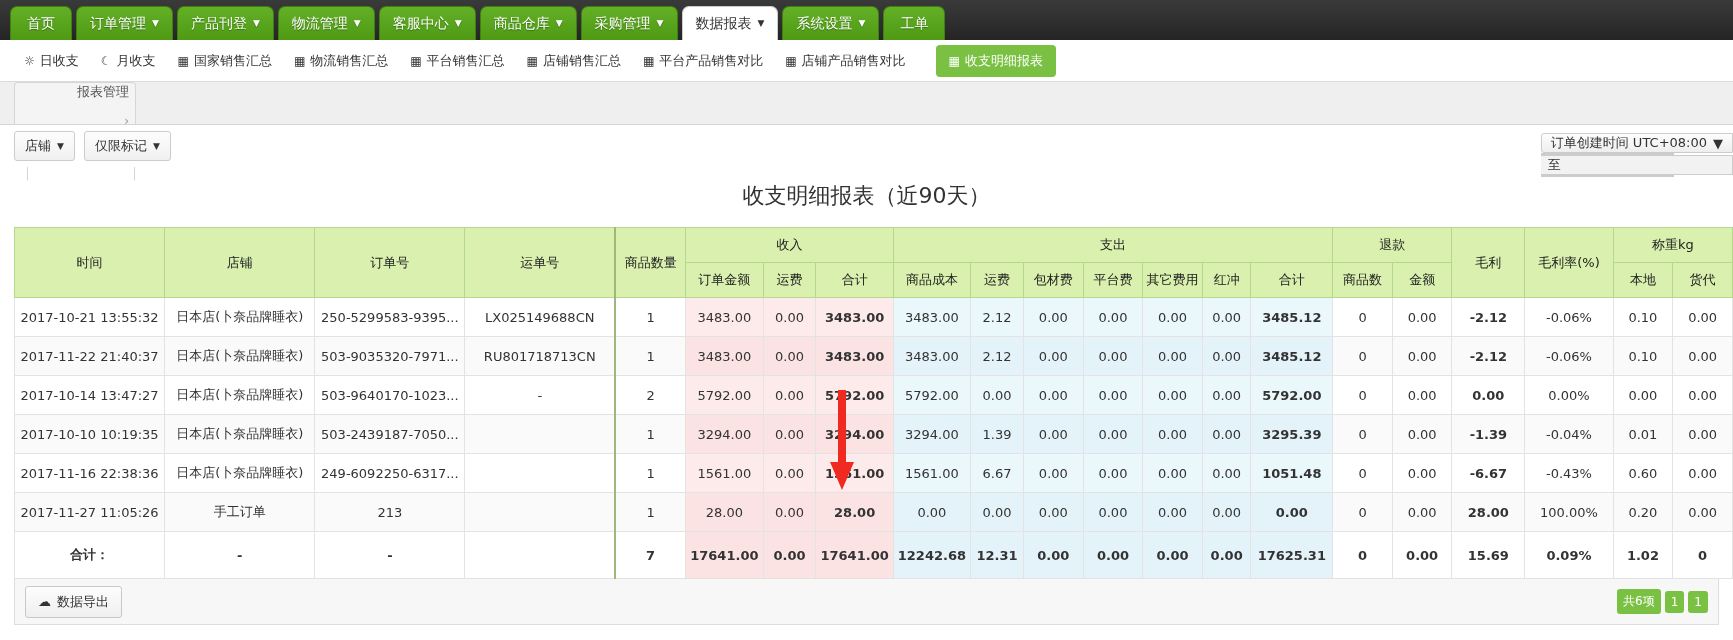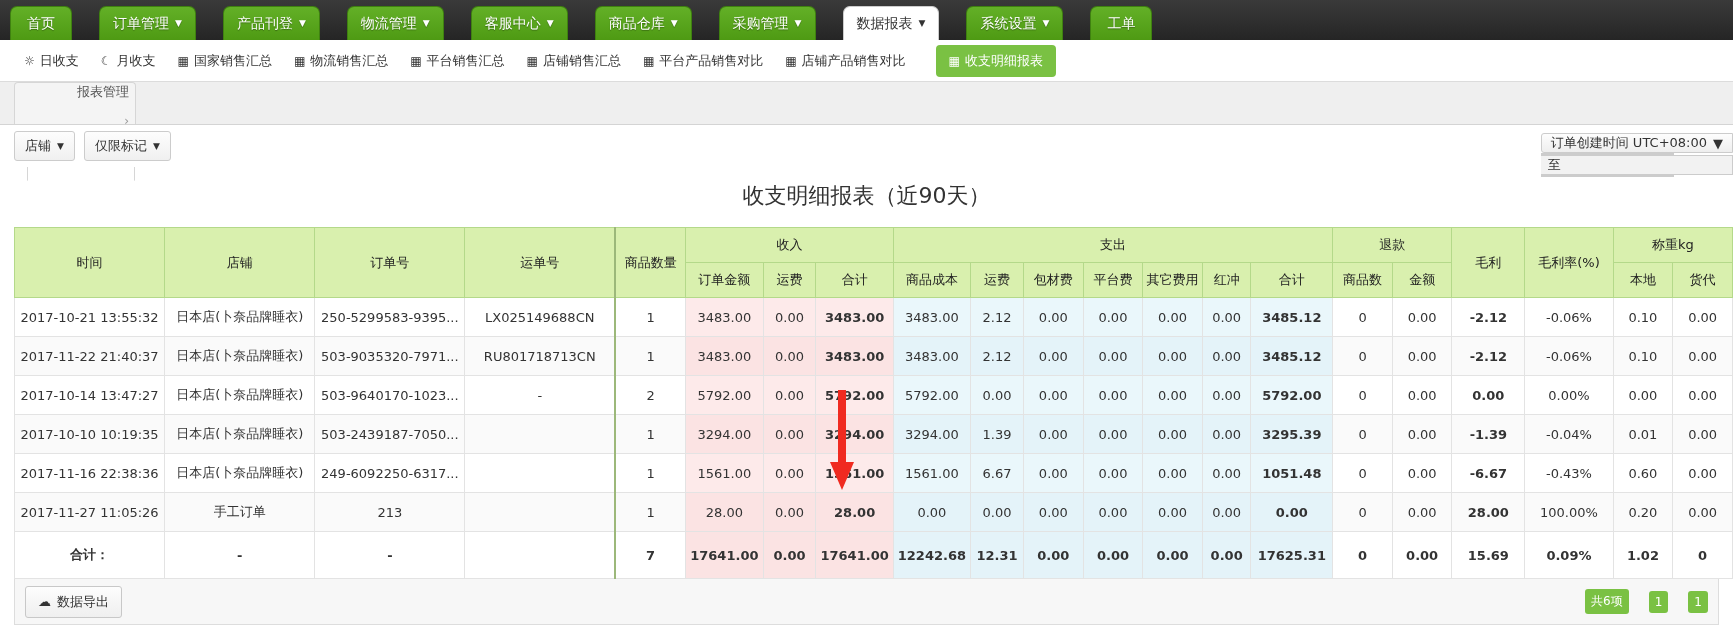--- a/index.html
+++ b/index.html
@@ -15,21 +15,20 @@
 
   
   #topnav {
     height: 40px;
     background: #2b2b2b;
     background: linear-gradient(#3a3a3a, #252525);
     display: flex;
     align-items: flex-end;
     padding-left: 10px;
     position: relative;
-    gap: 23px;
   }
   .navtab {
     height: 34px;
     min-width: 62px;
     margin-right: 4px;
     padding: 0 13px;
     border-radius: 7px 7px 0 0;
     background: linear-gradient(#63b027, #4e9a13);
     color: #fff;
     font-size: 14px;
@@ -270,21 +269,21 @@
     display: flex;
     align-items: center;
     gap: 6px;
     cursor: pointer;
     color: #333;
   }
   .pager {
     margin-left: auto;
     display: flex;
     align-items: center;
-    gap: 20px;
+    gap: 4px;
   }
   .pg-box {
     background: #7ac143;
     color: #fff;
     border-radius: 3px;
     padding: 4px 6px;
     font-size: 12px;
     white-space: nowrap;
   }
 

